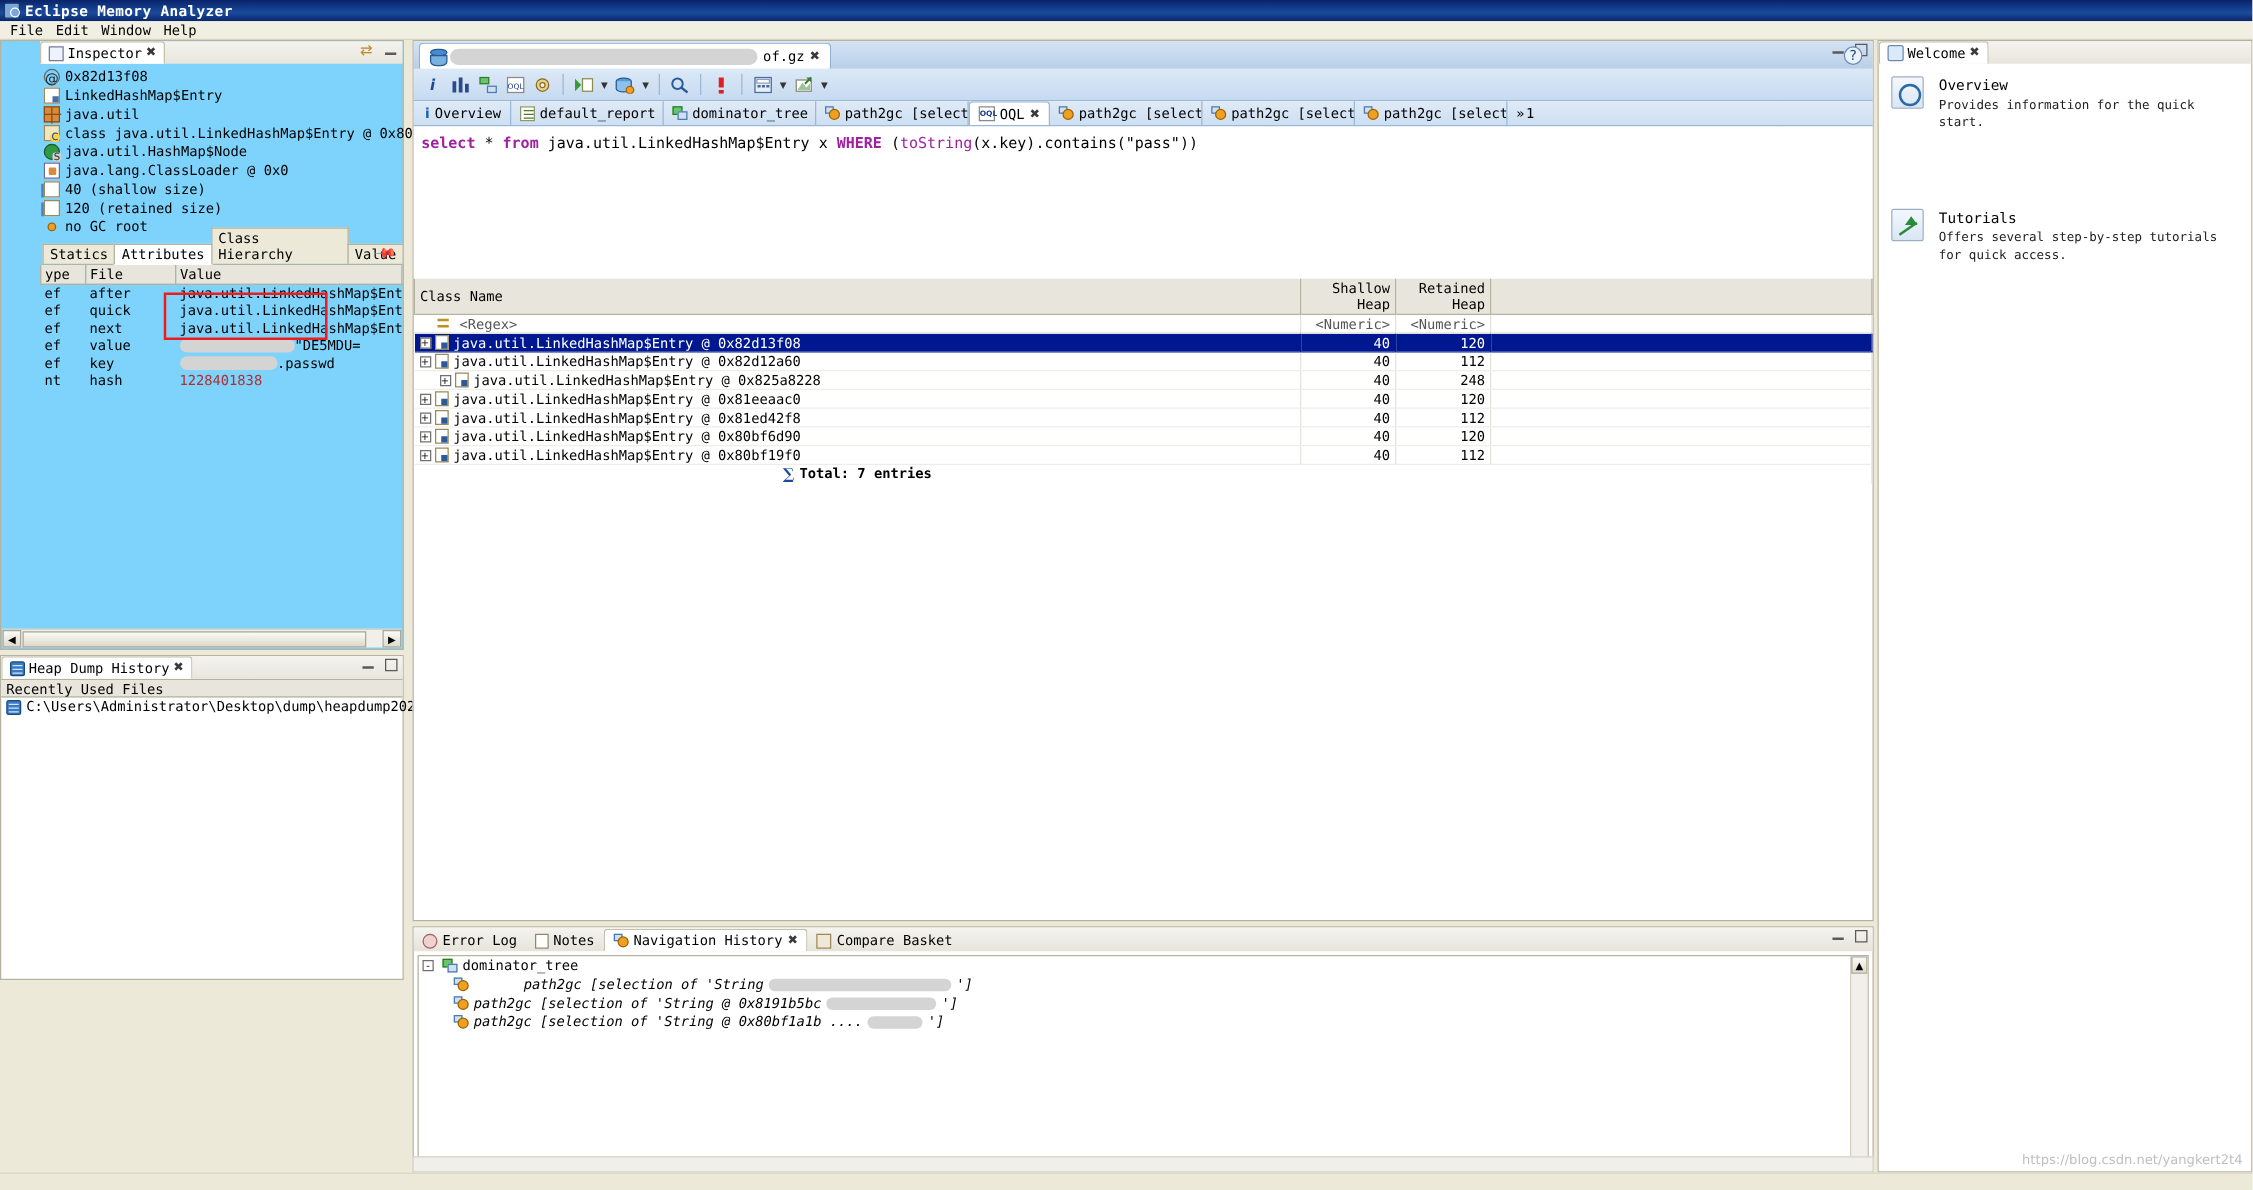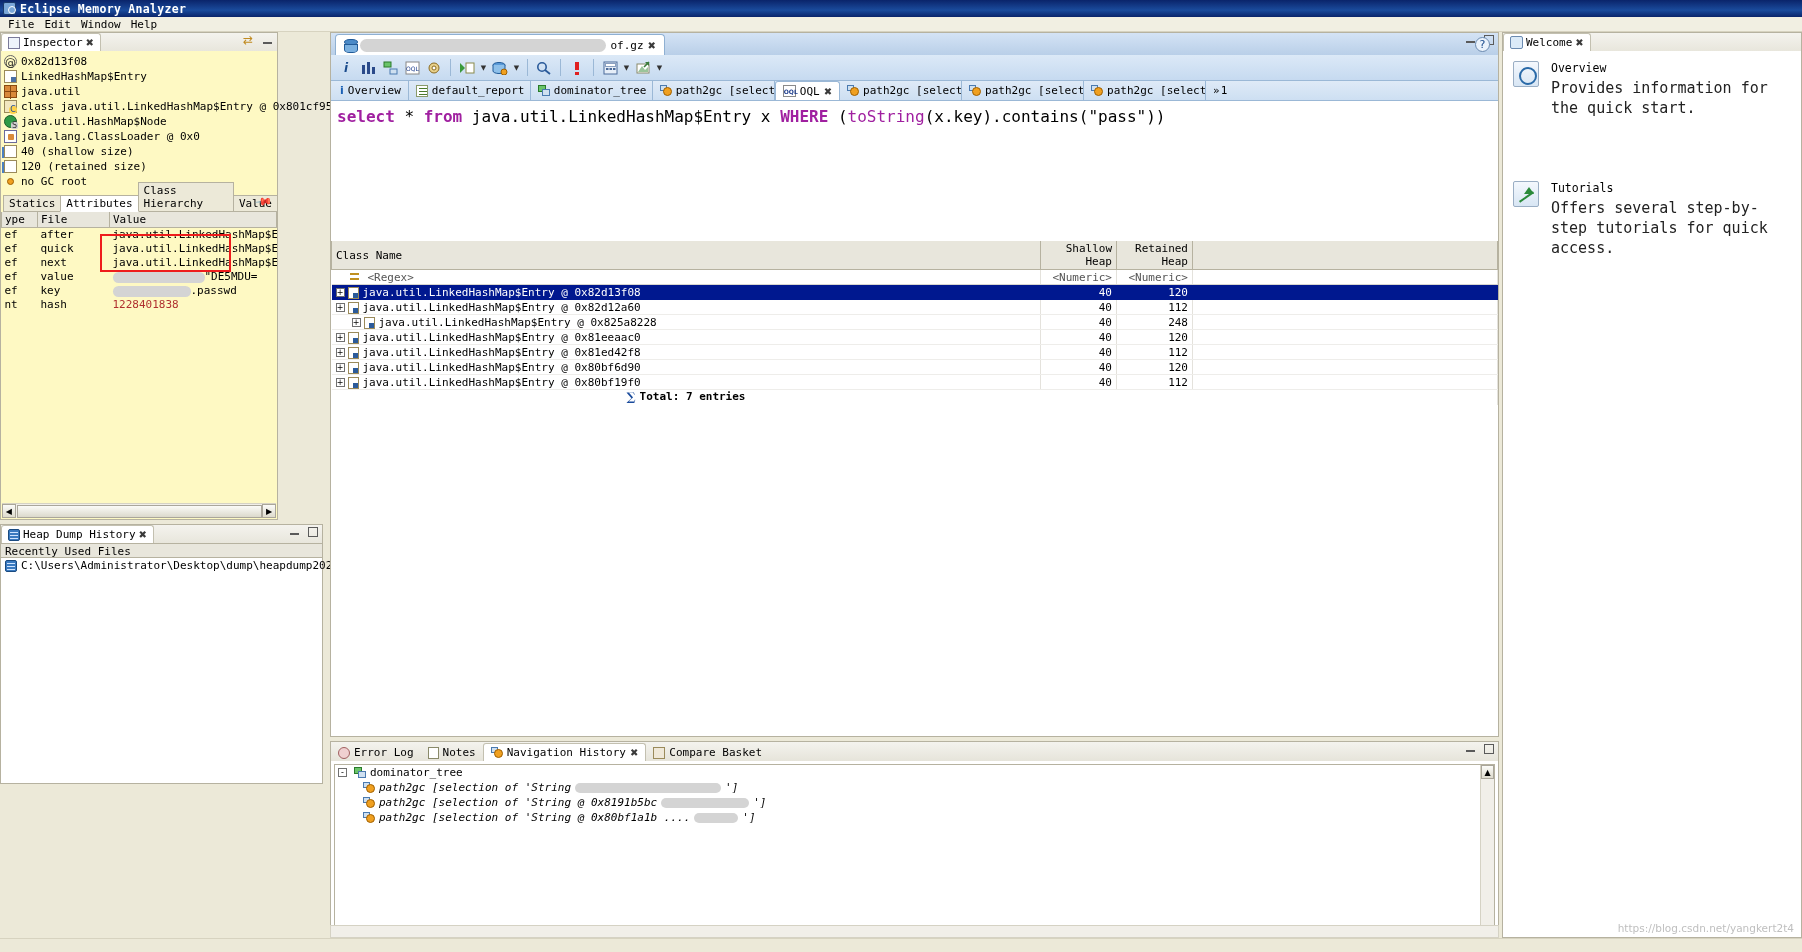--- a/index.html
+++ b/index.html
@@ -35,22 +35,22 @@
   .ptab { height:18px; display:flex; align-items:center; gap:3px; padding:0 6px;
     background:#fff; border-top:1px solid #c3c0b0; border-left:1px solid #c3c0b0;
     border-right:1px solid #c3c0b0; border-radius:3px 3px 0 0; font-size:11px; }
   .ptab-x { color:#3a3a3a; font-size:10px; font-family:"DejaVu Sans",sans-serif; }
   .pbtns { position:absolute; right:4px; top:2px; display:flex; gap:8px; align-items:center; }
   .minbtn { width:10px; height:10px; position:relative; }
   .minbtn:after{content:"";position:absolute;left:0;bottom:2px;width:9px;height:2px;background:#5a5a5a;}
   .maxbtn { width:10px; height:10px; border:1.5px solid #5a5a5a; }
   .pinbtn { width:12px; height:12px; position:relative; }
   
-  #inspector { left:0; top:0; width:278px; height:488px;
-    border:1px solid #b6b2a0; background:#fef9c3; }
+  #inspector { left:0; top:0; width:323px; height:488px;
+    border:1px solid #b6b2a0; background:#7dd3fc;padding-left:31px; }
   .insp-list { padding:3px 0 0 3px; }
   .insp-row { display:flex; align-items:center; height:15px; gap:4px; white-space:nowrap; }
   .ico { width:13px; height:13px; flex:0 0 13px; position:relative; }
   .ico-at { font-family:"DejaVu Sans",sans-serif; font-size:11px; color:#222;
     text-align:center; line-height:13px; border:1px solid #666; border-radius:50%; }
   .ico-doc { background:#fff; border:1px solid #9a8a5a; }
   .ico-doc:after{content:"";position:absolute;right:0;bottom:0;width:5px;height:5px;
     background:#4a6fa5;}
   .ico-pkg { background:#d98a3a; border:1px solid #8a4a10; }
   .ico-pkg:after{content:"";position:absolute;left:5px;top:0;width:1px;height:13px;background:#8a4a10;}
@@ -148,21 +148,21 @@
   .ico-p2g:after{content:"";position:absolute;right:0;bottom:0;width:7px;height:7px;
     background:#f0a020;border:1px solid #a06000;border-radius:50%;}
   .ico-oql { width:13px;height:12px;flex:0 0 13px;background:#fff;
     border:1px solid #8a8a8a;position:relative;font-size:6px;color:#1a3a8a;
     text-align:center;line-height:12px;font-family:"DejaVu Sans",sans-serif;font-weight:bold;}
   .ico-rep { width:12px;height:12px;flex:0 0 12px;background:#fff;border:1px solid #8a9a6a;
     position:relative;}
   .ico-rep:after{content:"";position:absolute;left:2px;top:2px;width:8px;height:1px;
     background:#4a7a2a;box-shadow:0 3px 0 #4a7a2a,0 6px 0 #4a7a2a;}
   
-  .qarea { height:140px; padding:6px 0 0 6px; font-size:16px;
+  .qarea { height:122px; padding:6px 0 0 6px; font-size:12px;
     font-family:"DejaVu Sans Mono", monospace; background:#fff; }
   .kw { color:#a020a0; font-weight:bold; }
   .fn { color:#a020a0; }
   
   .rtbl { width:100%; border-collapse:collapse; table-layout:fixed; font-size:11px; }
   .rtbl th { background:#e8e6dc; border:1px solid #b6b2a0; border-top:none;
     text-align:left; font-weight:normal; padding:1px 4px; height:15px; }
   .rtbl th.num { text-align:right; }
   .rtbl td { border-right:1px solid #e4e2dc; border-bottom:1px solid #eeedea;
     padding:0 4px; height:15px; white-space:nowrap; overflow:hidden; }
@@ -204,21 +204,21 @@
   .wl-ico { width:26px; height:26px; flex:0 0 26px; border:1px solid #9aaec4;
     background:linear-gradient(#f4f8fd,#d8e6f4); position:relative; border-radius:2px; }
   .wl-ico.globe:after{content:"";position:absolute;left:5px;top:5px;width:14px;height:14px;
     border:2px solid #2a6aa8;border-radius:50%;}
   .wl-ico.tut:after{content:"";position:absolute;left:4px;top:14px;width:17px;height:2px;
     background:#2a8a3a;transform:rotate(-35deg);}
   .wl-ico.tut:before{content:"";position:absolute;right:4px;top:5px;
     border-left:5px solid transparent;border-right:5px solid transparent;
     border-bottom:7px solid #2a8a3a;}
   .wl-title { font-size:11.5px; color:#000; margin-bottom:3px; }
-  .wl-desc { font-size:15px; color:#222; line-height:1.35; }
+  .wl-desc { font-size:10px; color:#222; line-height:1.35; }
   
   #watermark { position:absolute; right:8px; bottom:18px; color:#bfbfbf; font-size:10.5px;
     font-family:"DejaVu Sans", sans-serif;margin-top:12px; }
   #statusbar { position:absolute; left:0; right:0; bottom:0; height:14px; background:#ece9d8;
     border-top:1px solid #d7d3c0; }
   #botscroll { position:absolute; left:330px; right:303px; bottom:0; height:13px;
     background:#f1efe9; border:1px solid #d5d2c4; }
 </style>
 </head>
 <body>
@@ -630,21 +630,21 @@
     </div>
 
     <div class="nv-body">
       <div class="nv-row" style="padding-left:3px;">
         <span class="expander">-</span>
         <span class="ico-tree"></span>
         <span>dominator_tree</span>
         </div>
       <div class="nv-row" style="padding-left:28px;">
         <span class="ico-p2g"></span>
-        <span style="font-style:italic;">path2gc   [selection of 'String </span>
+        <span style="font-style:italic;margin-left:40px;">path2gc   [selection of 'String </span>
         <span class="redact" style="width:146px;height:10px;"></span>
         <span style="font-style:italic;">']</span>
         </div>
       <div class="nv-row" style="padding-left:28px;">
         <span class="ico-p2g"></span>
         <span style="font-style:italic;">path2gc   [selection of 'String @ 0x8191b5bc </span>
         <span class="redact" style="width:88px;height:10px;"></span>
         <span style="font-style:italic;">']</span>
         </div>
       <div class="nv-row" style="padding-left:28px;">

